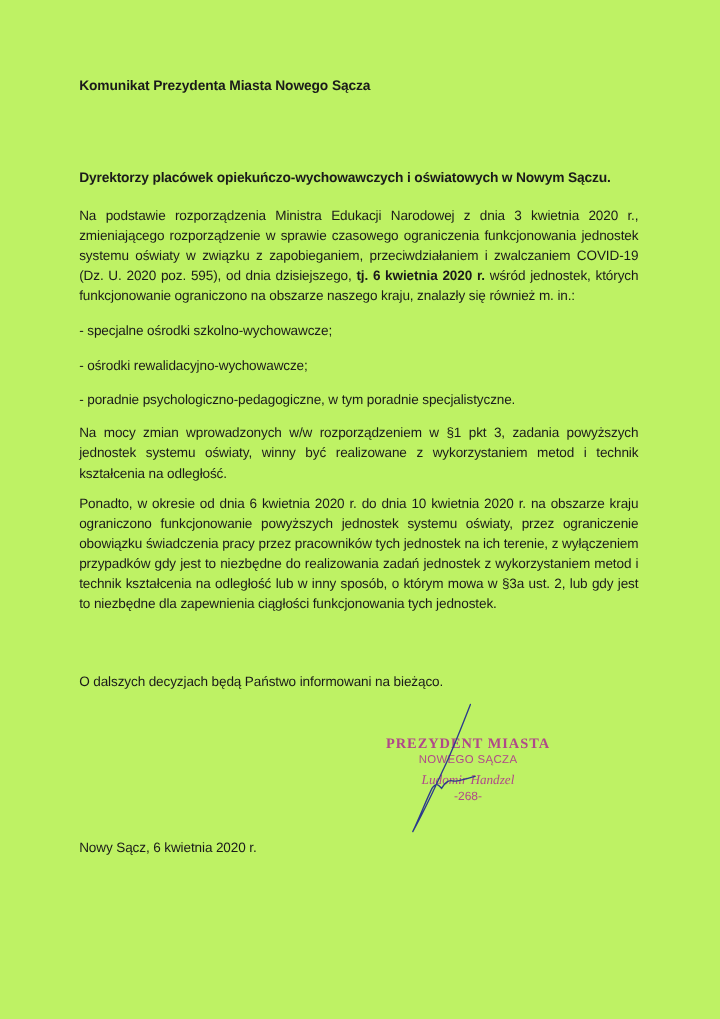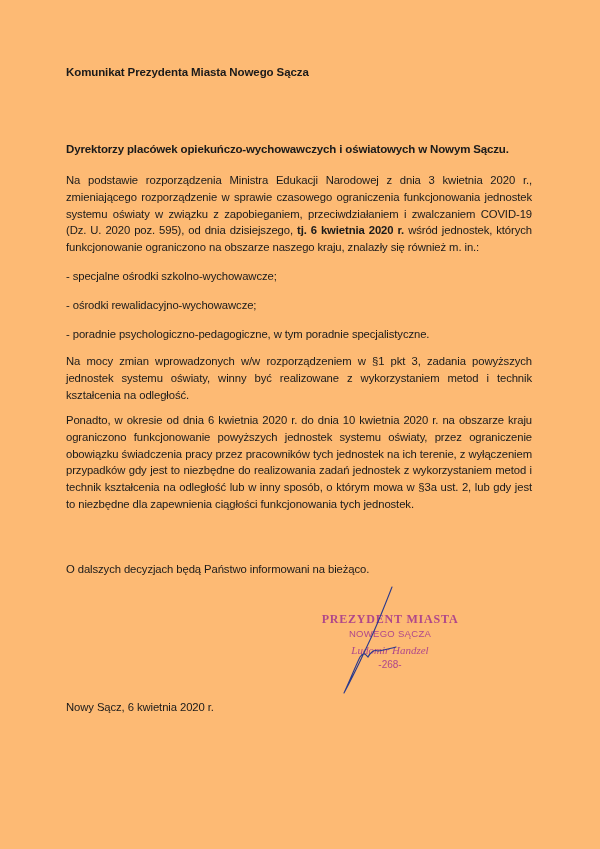--- a/index.html
+++ b/index.html
@@ -1,17 +1,17 @@
 <!DOCTYPE html>
 <html><head>
   <meta charset="utf-8">
   <style>
     html, body { margin: 0; padding: 0; background: #ffffff; }
     body { width: 600px; height: 849px; position: relative; overflow: hidden; font-family: "Liberation Sans", "DejaVu Sans", sans-serif; color: #1a1a1a; }
-    .page { position: absolute; left: 0; top: 0; width: 600px; height: 849px; background: #fdba74; }
+    .page { position: absolute; left: 0; top: 0; width: 600px; height: 849px; background: #bef264; }
     .title { position: absolute; left: 66px; top: 66px; font-size: 11.5px; font-weight: bold; letter-spacing: -0.1px; }
     .subtitle { position: absolute; left: 66px; top: 119px; font-size: 11.5px; font-weight: bold; letter-spacing: -0.15px; margin-top: 24px; }
     .para { position: absolute; left: 66px; width: 466px; font-size: 11.3px; line-height: 16.8px; text-align: justify; letter-spacing: -0.1px; }
     .p1 { top: 172px; }
     .li { position: absolute; left: 66px; font-size: 11.3px; line-height: 16.8px; letter-spacing: -0.1px; }
     .li1 { top: 268px; }
     .li2 { top: 297px; }
     .li3 { top: 326px; }
     .p2 { top: 353px; }
     .p3 { top: 412px; }

